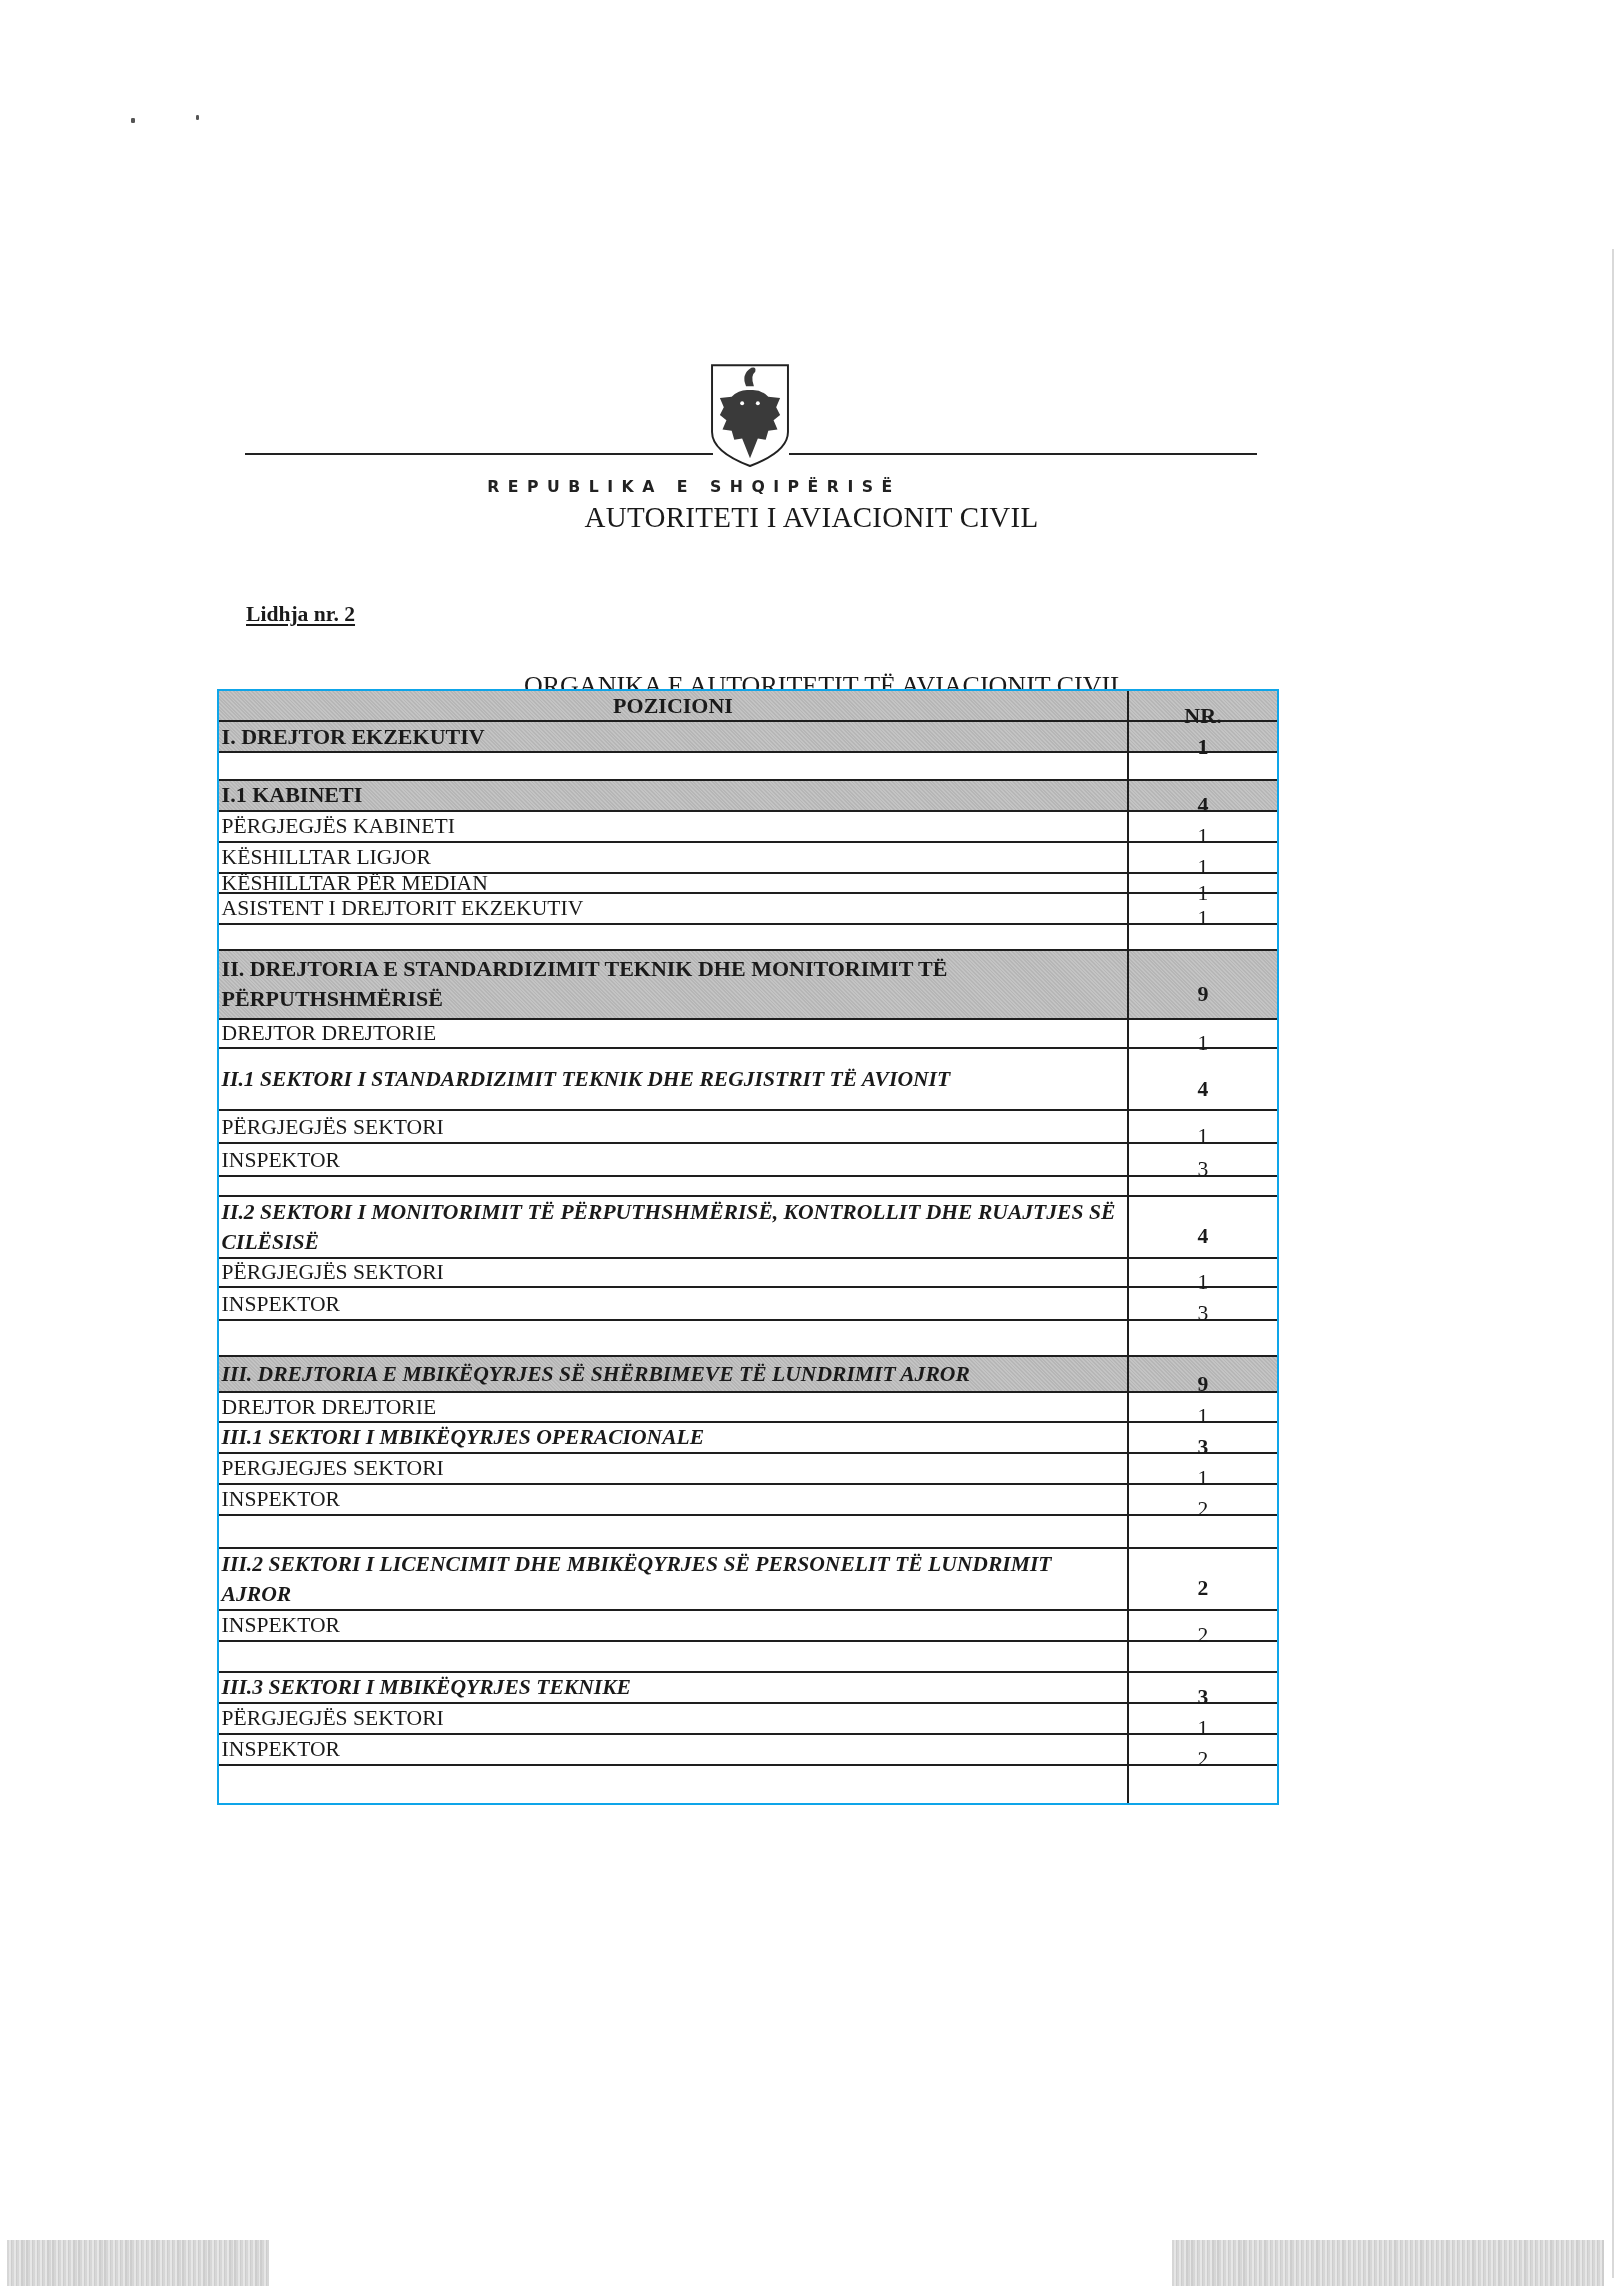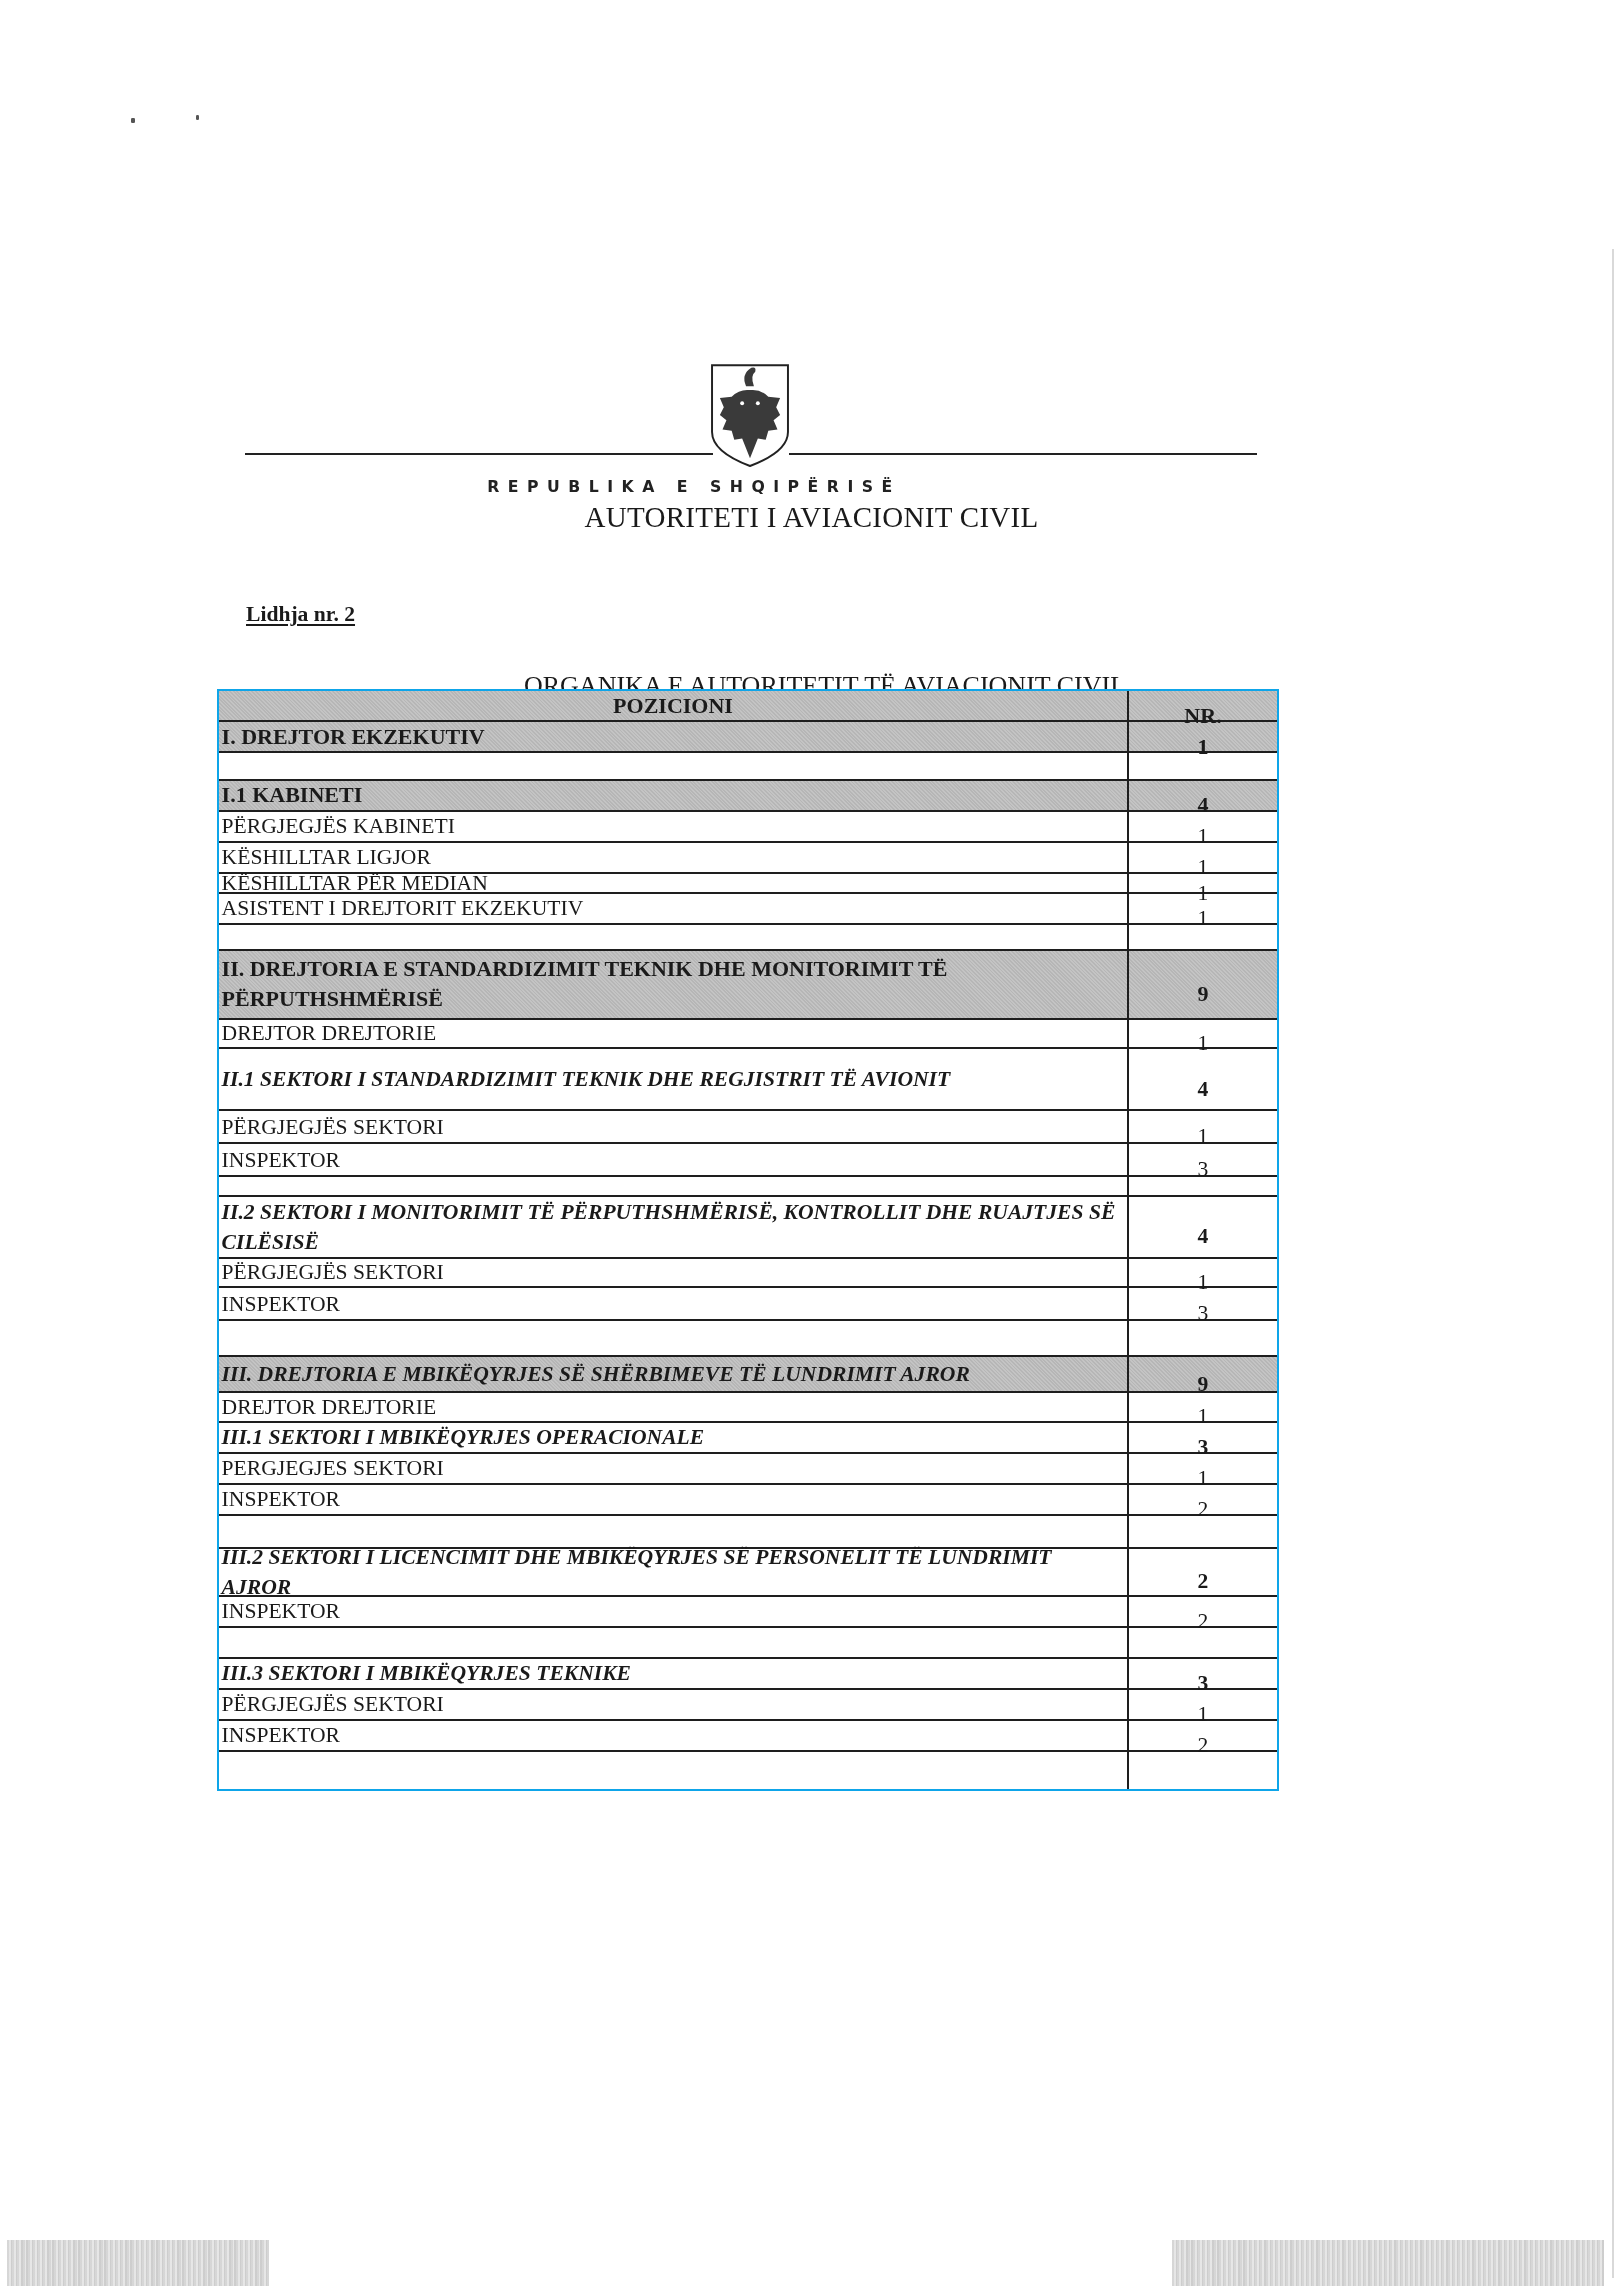--- a/index.html
+++ b/index.html
@@ -193,21 +193,21 @@
         <div class="cell-nr">1</div>
       </div>
       <div class="row item" style="height: 31px;">
         <div class="cell-pos">INSPEKTOR</div>
         <div class="cell-nr">2</div>
       </div>
       <div class="row blank" style="height: 33px;">
         <div class="cell-pos"></div>
         <div class="cell-nr"></div>
       </div>
-      <div class="row sector" style="height: 48px;">
+      <div class="row sector" style="height: 62px;">
         <div class="cell-pos">III.2 SEKTORI I LICENCIMIT DHE MBIKËQYRJES SË PERSONELIT TË LUNDRIMIT AJROR</div>
         <div class="cell-nr">2</div>
       </div>
       <div class="row item" style="height: 31px;">
         <div class="cell-pos">INSPEKTOR</div>
         <div class="cell-nr">2</div>
       </div>
       <div class="row blank" style="height: 31px;">
         <div class="cell-pos"></div>
         <div class="cell-nr"></div>

